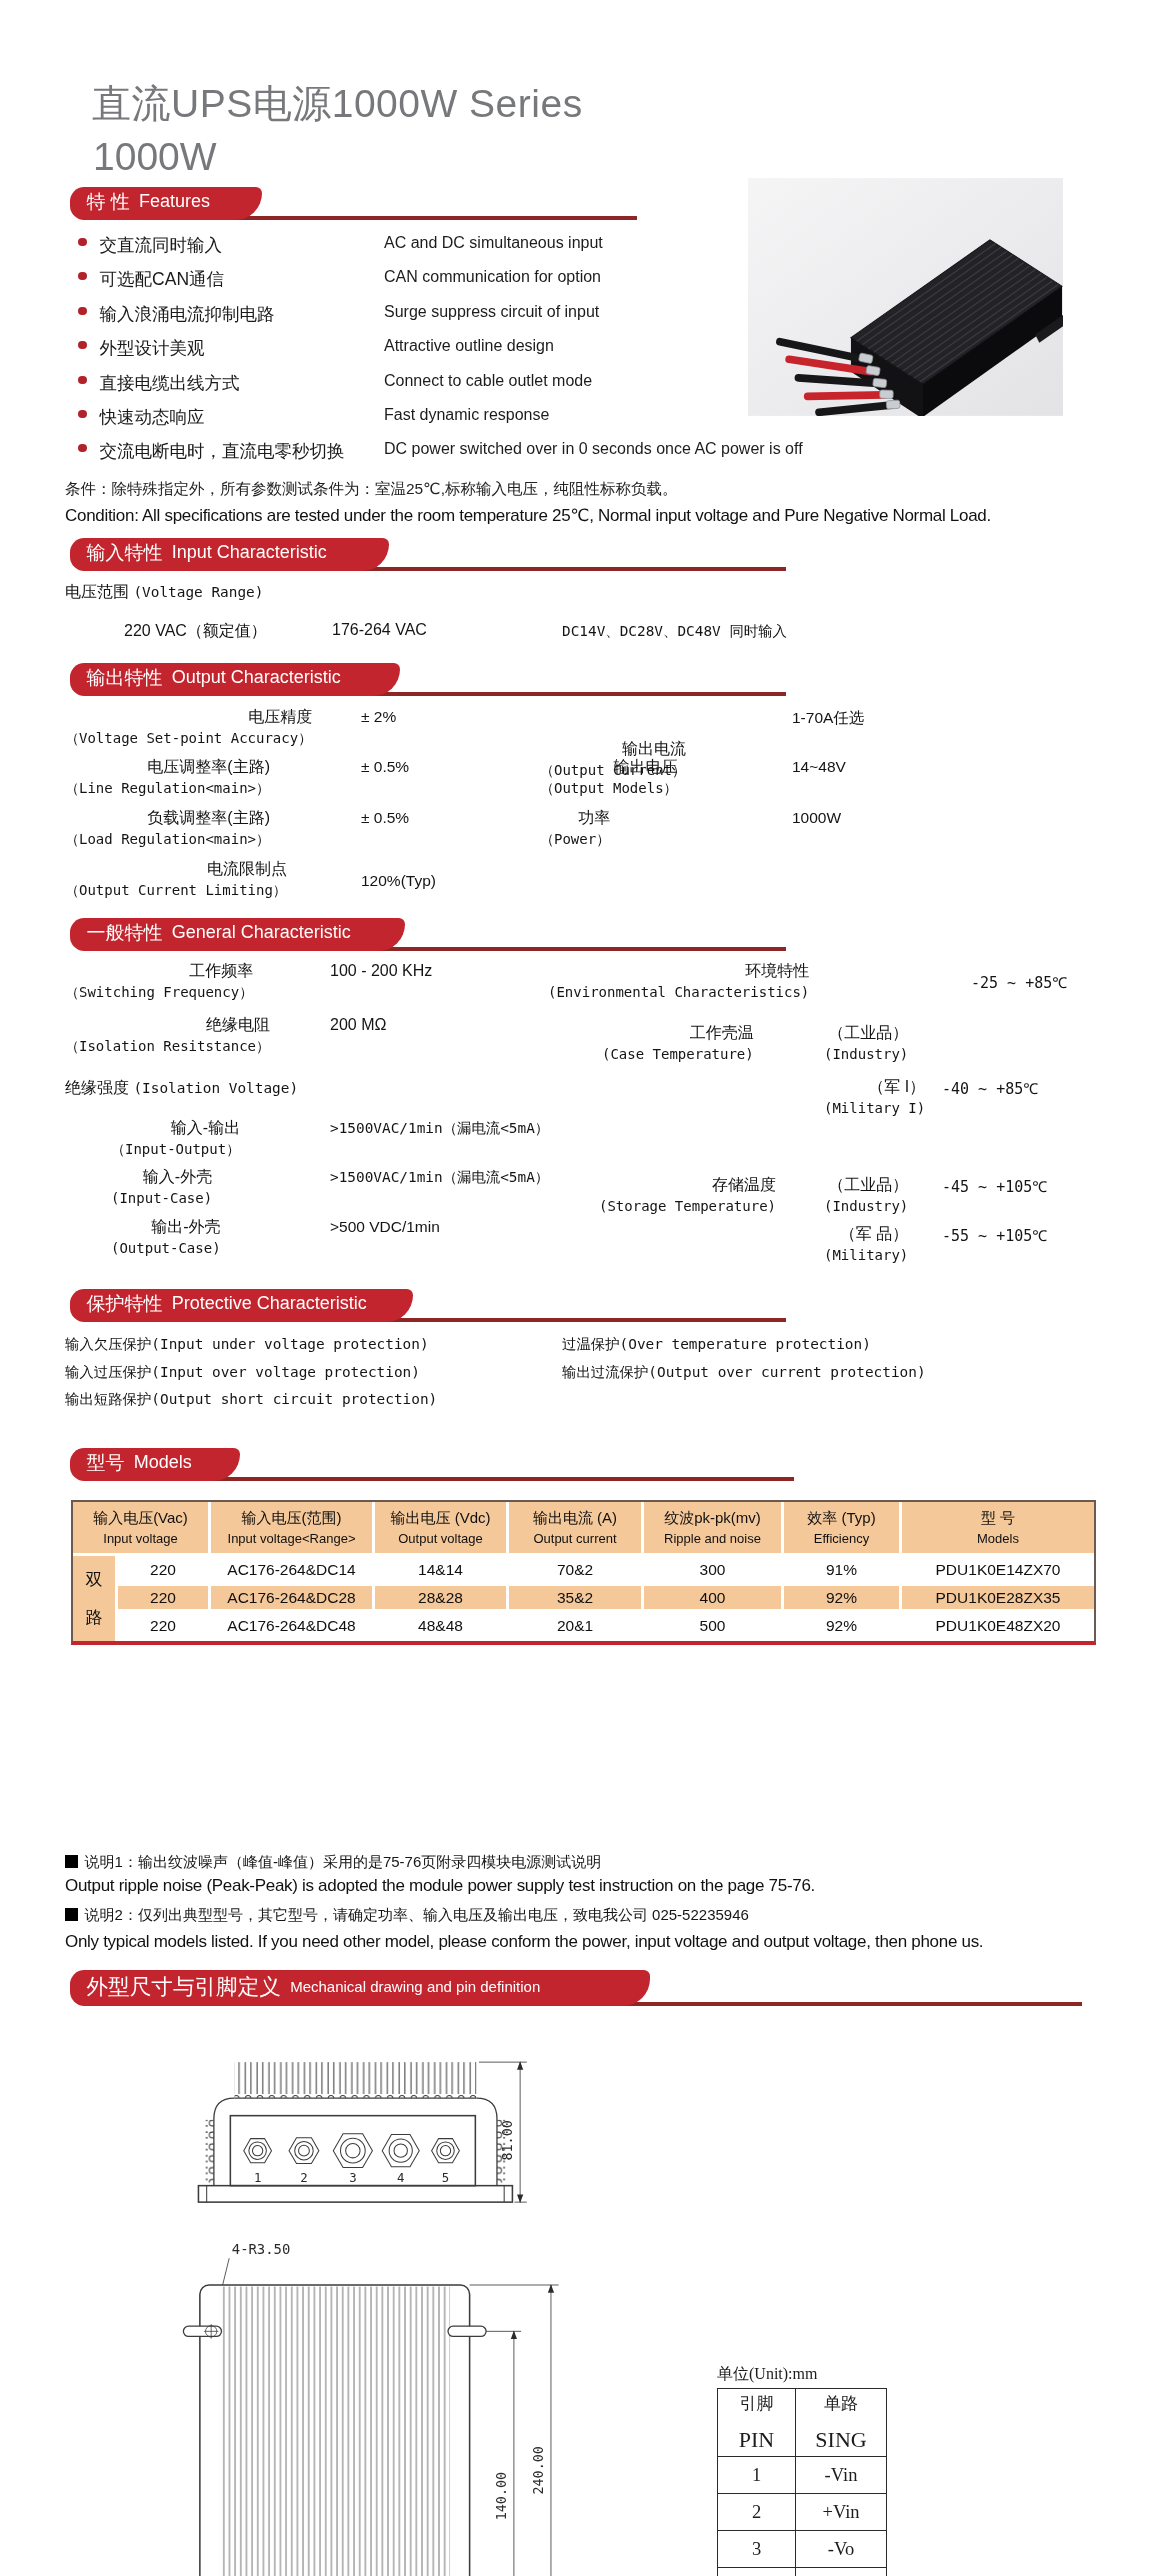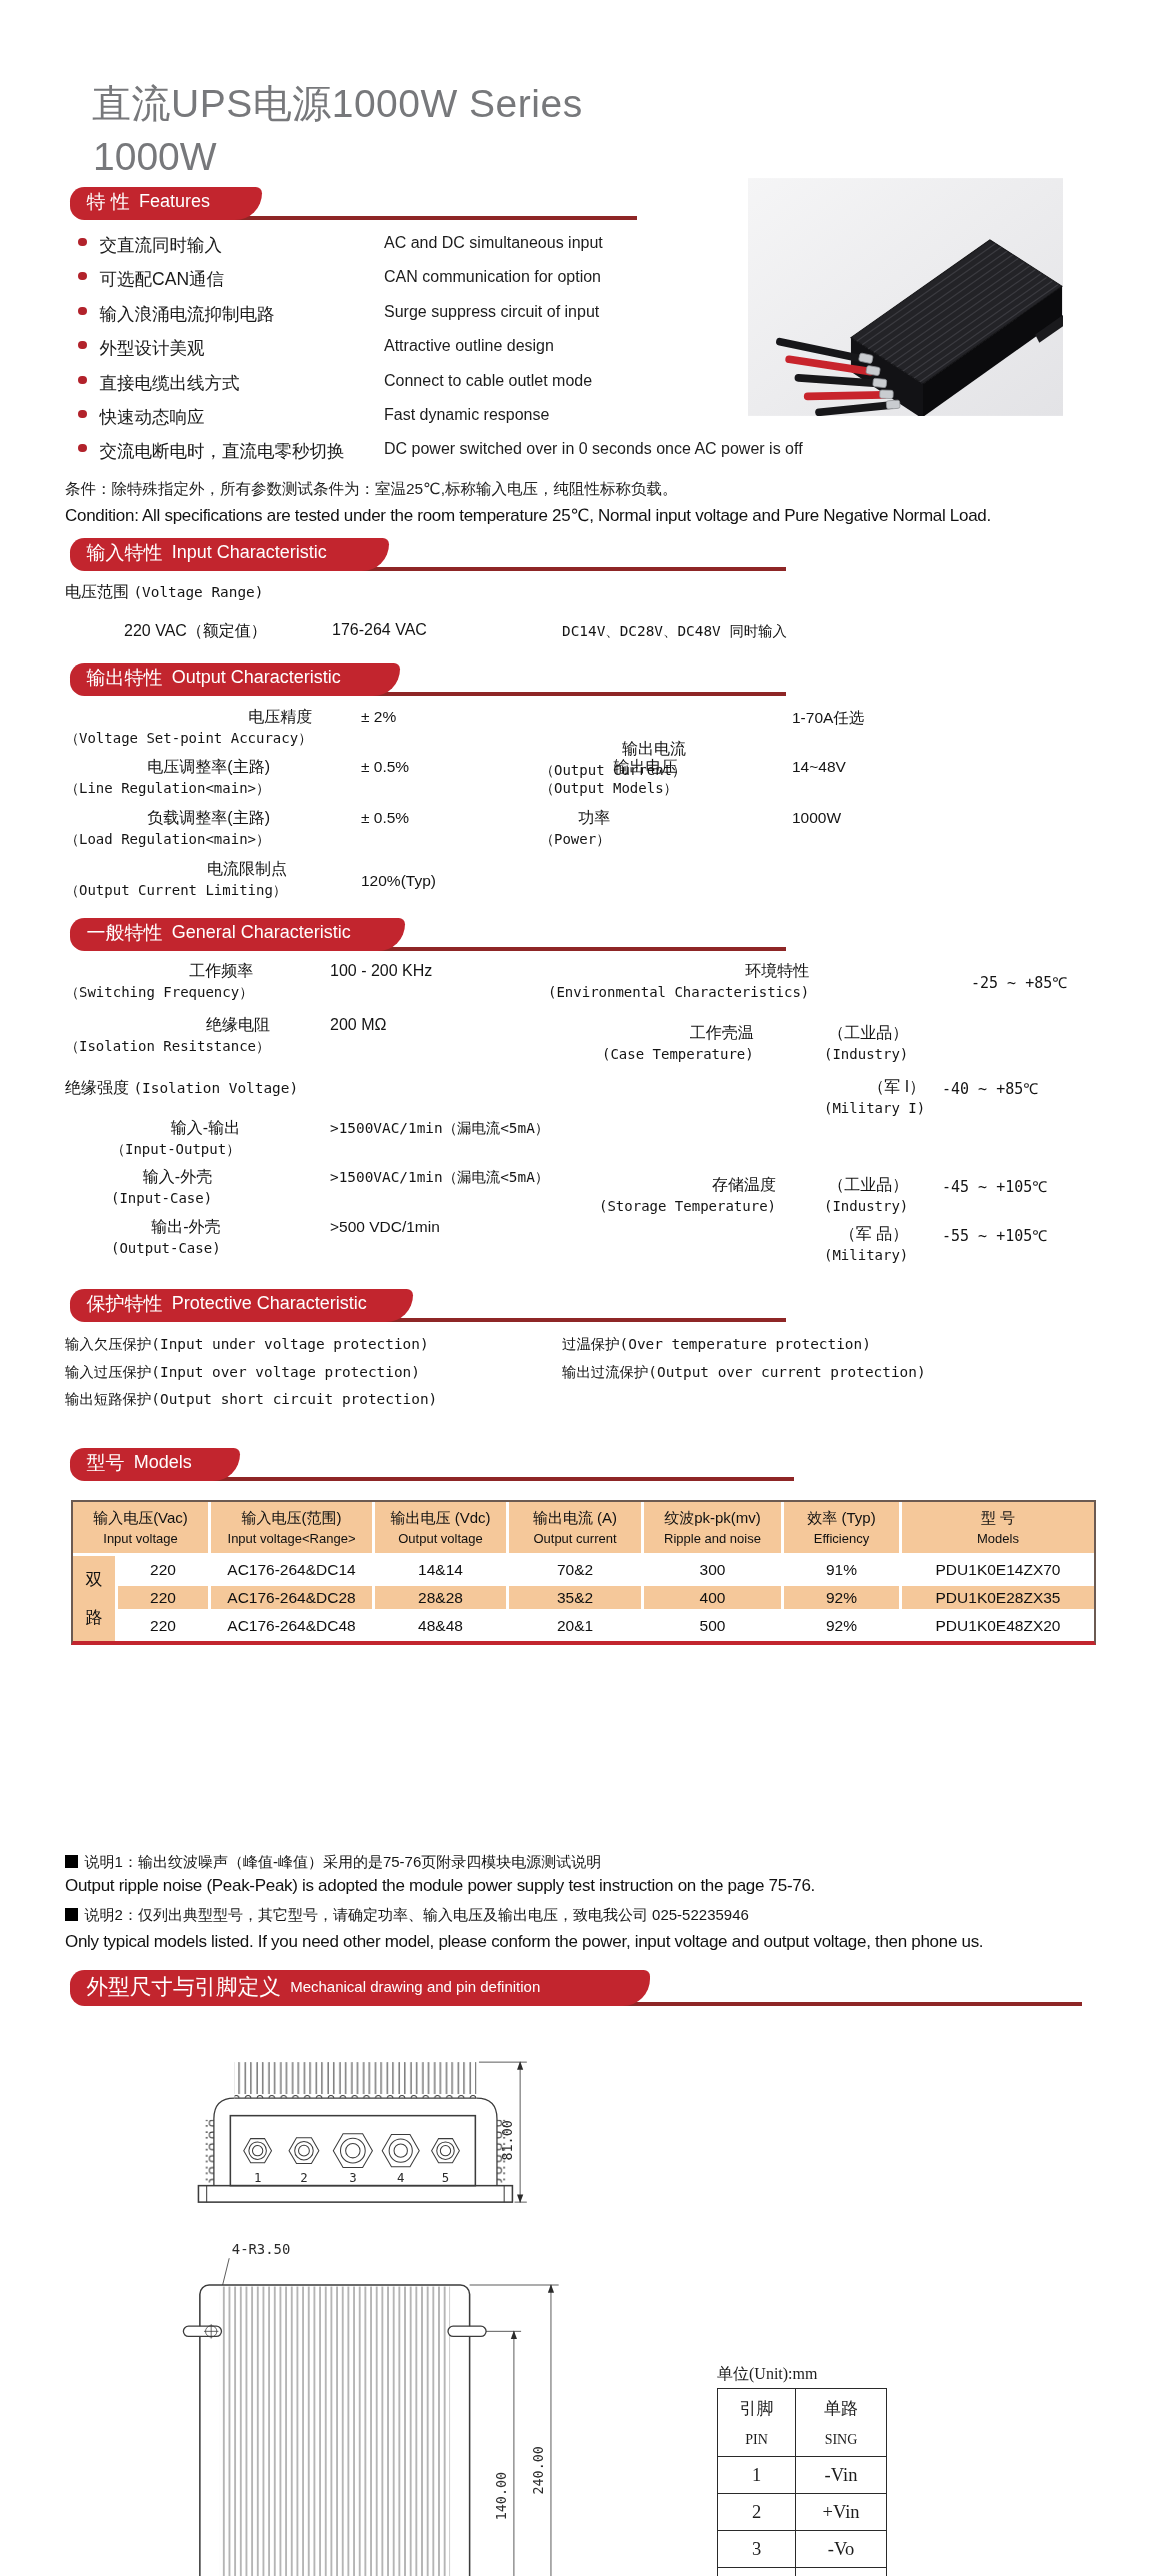--- a/index.html
+++ b/index.html
@@ -66,21 +66,21 @@
   .note-zh{position:absolute;font-size:15px;color:#161616;white-space:nowrap;}
   .note-zh .sq{display:inline-block;width:13.4px;height:13.4px;background:#000;margin-right:6.2px;vertical-align:-1px;}
   .note-en{position:absolute;font-size:17px;color:#111;letter-spacing:-0.3px;white-space:nowrap;}
 
   
   #pin-table{position:absolute;left:717px;top:2388px;width:170px;border-collapse:collapse;
       font-family:"Liberation Serif","DejaVu Serif",serif;color:#1c1c1c;}
   #pin-table td{border:1.5px solid #2a2a2a;text-align:center;vertical-align:middle;}
   #pin-table .hrow td{height:65px;font-size:17px;}
   #pin-table .prow td{height:34px;font-size:18.5px;}
-  #pin-table .hen{font-size:14px;margin-top:12px;}
+  #pin-table .hen{font-size:22px;margin-top:12px;}
 
   .unit-label{position:absolute;font-size:16px;font-family:"Liberation Serif","DejaVu Serif",serif;color:#1c1c1c;}
 
   svg text{font-family:"DejaVu Sans Mono",monospace;fill:#2b2b2b;}
 </style>
 </head>
 <body>
 
 <div id="page">
 

